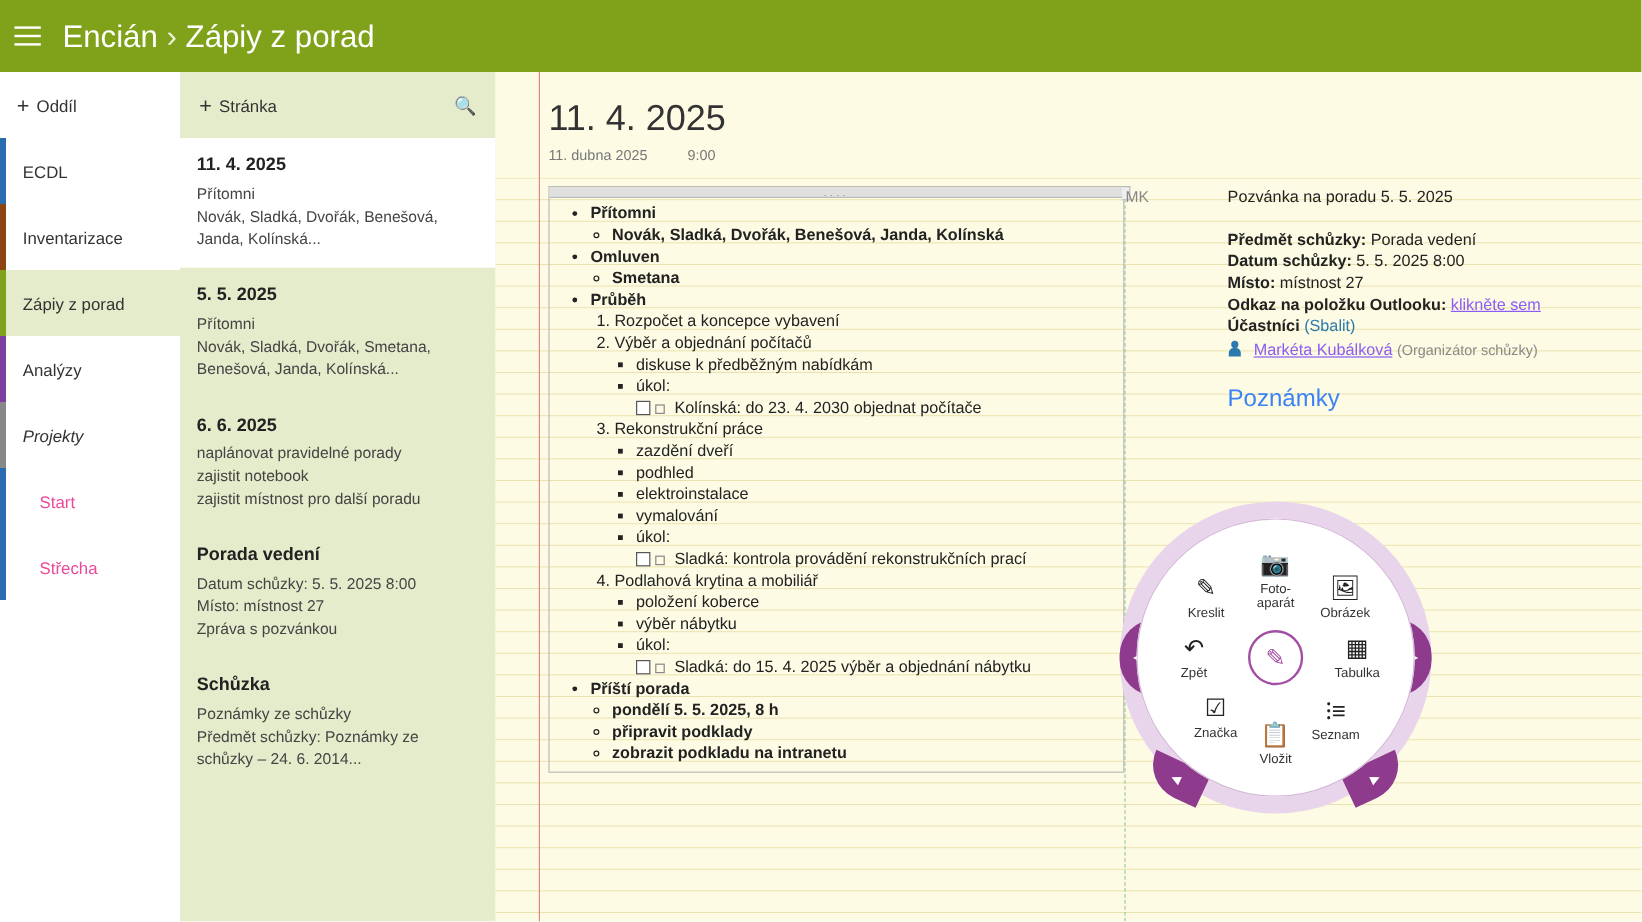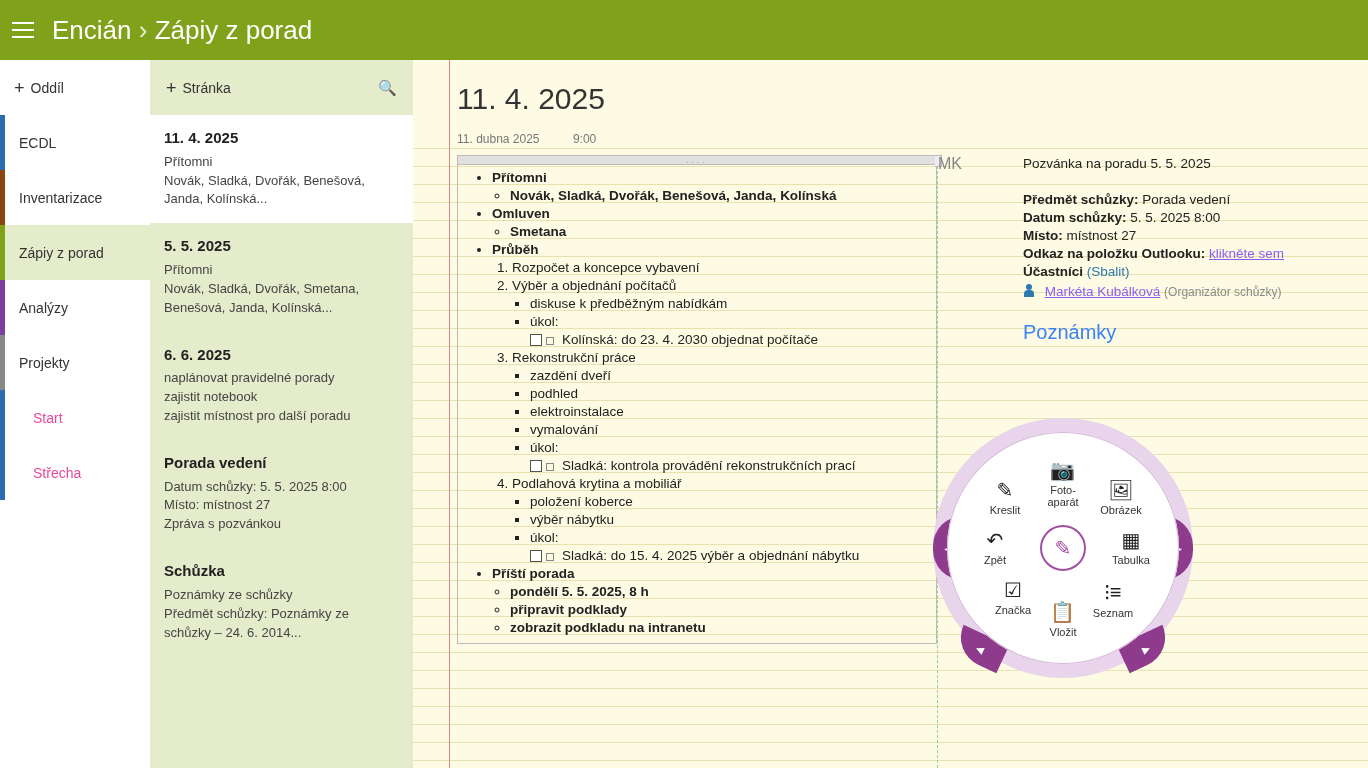--- a/index.html
+++ b/index.html
@@ -13,56 +13,56 @@
   .body { flex:1; display:flex; }
   
   .sections { width:150px; background:#fff; border-right: none; display:flex; flex-direction:column; }
   .sections-hdr { height:55px; display:flex; align-items:center; gap:6px; padding-left:14px; font-size:14px; color:#333; cursor:pointer; }
   .plus { font-size:18px; font-weight:300; line-height:1; }
   .section-item { height:55px; display:flex; align-items:center; padding-left:14px; font-size:14px; color:#333; border-left:5px solid transparent; cursor:pointer; }
   .sec-ecdl    { border-left-color:#2b6cb0; }
   .sec-invent  { border-left-color:#8b4513; }
   .sec-zapiy   { border-left-color:#80a11a; background:#e5eccb; }
   .sec-analyzy { border-left-color:#7b3fa0; }
-  .sec-projekty{ border-left-color:#888; }
+  .sec-projekty{ border-left-color:#888;font-style:italic; }
   .section-sub { height:55px; display:flex; align-items:center; padding-left:28px; font-size:14px; color:#ec4899; border-left:5px solid #2b6cb0; cursor:pointer; }
   
   .pages { width:263px; background:#e5eccb; display:flex; flex-direction:column; }
   .pages-hdr { height:55px; display:flex; align-items:center; justify-content:space-between; padding:0 16px; font-size:14px; color:#333; }
   .pages-hdr-left { display:flex; align-items:center; gap:6px; cursor:pointer; }
   .search-icon { font-size:15px; cursor:pointer; }
   .page-card { padding:12px 14px 14px; font-size:13px; color:#444; line-height:1.45; cursor:pointer; }
   .page-card.active { background:#fff; }
   .page-card .pc-title { font-size:15px; font-weight:600; color:#222; margin-bottom:4px; }
   
   .note { flex:1; position:relative; background:#fdfbe3; }
   .ruled { position:absolute; top:88px; left:0; right:0; bottom:0;
     background-image: linear-gradient(to bottom, #e9e2b0 0, #e9e2b0 1px, transparent 1px, transparent 18px);
     background-size: 100% 18px; }
   .margin-line { position:absolute; top:0; bottom:0; left:36px; width:1px; background:#d88; }
   .page-head { position:absolute; top:22px; left:44px; }
   .page-title { font-size:30px; color:#333; font-weight:400; }
-  .page-meta { font-size:12px; color:#777; margin-top:16px; }
+  .page-meta { font-size:12px; color:#777; margin-top:6px; }
   .page-meta span.time { margin-left:30px; }
   
   .note-frame { position:absolute; top:95px; left:44px; width:480px; background:rgba(255,255,255,0); border:1px solid #bbb; }
   .frame-grip { height:9px; background:#e0e0e0; border-bottom:1px solid #bbb; text-align:center; font-size:8px; color:#888; letter-spacing:3px; position:relative; }
   .frame-grip::after { content:''; position:absolute; right:-6px; top:-1px; width:6px; height:10px; border:1px solid #bbb; border-left:none; background:#eee; }
   .frame-body { padding:4px 10px 6px 16px; font-size:13.5px; color:#222; line-height:18px; }
   .frame-body ul { list-style:disc; padding-left:18px; }
   .frame-body ul.circle { list-style:circle;font-weight:bold; }
   .frame-body ul.square { list-style:square; }
   .frame-body ol { padding-left:20px; }
   .frame-body li { margin:0; }
   .frame-body b { font-weight:700; }
   .task-box { display:inline-block; width:12px; height:12px; border:1px solid #555; margin-right:4px; vertical-align:-2px; background:#fff; }
   .task-tag { display:inline-block; width:8px; height:8px; border:1px solid #888; margin-right:8px; vertical-align:-1px; }
   
   .invite { position:absolute; top:95px; left:530px; width:400px; font-size:13.5px; color:#222; line-height:18px; }
-  .mk-tag { position:absolute; left:-5px; top:0; font-size:16px; color:#888; letter-spacing:0; }
+  .mk-tag { position:absolute; left:-5px; top:0; font-size:13px; color:#888; letter-spacing:0; }
   .invite .inv-header { margin-left:80px; }
   .invite .inv-block { margin-left:80px; margin-top:18px; }
   .invite b { font-weight:700; }
   .invite a { color:#8b5cf6; text-decoration:underline; }
   .invite .sbalit { color:#2a7ab0; }
   .person-icon { display:inline-block; width:12px; height:14px; margin-right:6px; vertical-align:-2px; position:relative; }
   .person-icon::before { content:''; position:absolute; left:3px; top:0; width:6px; height:6px; border-radius:50%; background:#2a7ab0; }
   .person-icon::after { content:''; position:absolute; left:1px; top:6px; width:10px; height:7px; border-radius:4px 4px 0 0; background:#2a7ab0; }
   .org { color:#888; font-size:12px; }
   .poznamky-h { color:#3b82f6; font-size:20px; margin-left:80px; margin-top:22px; }

